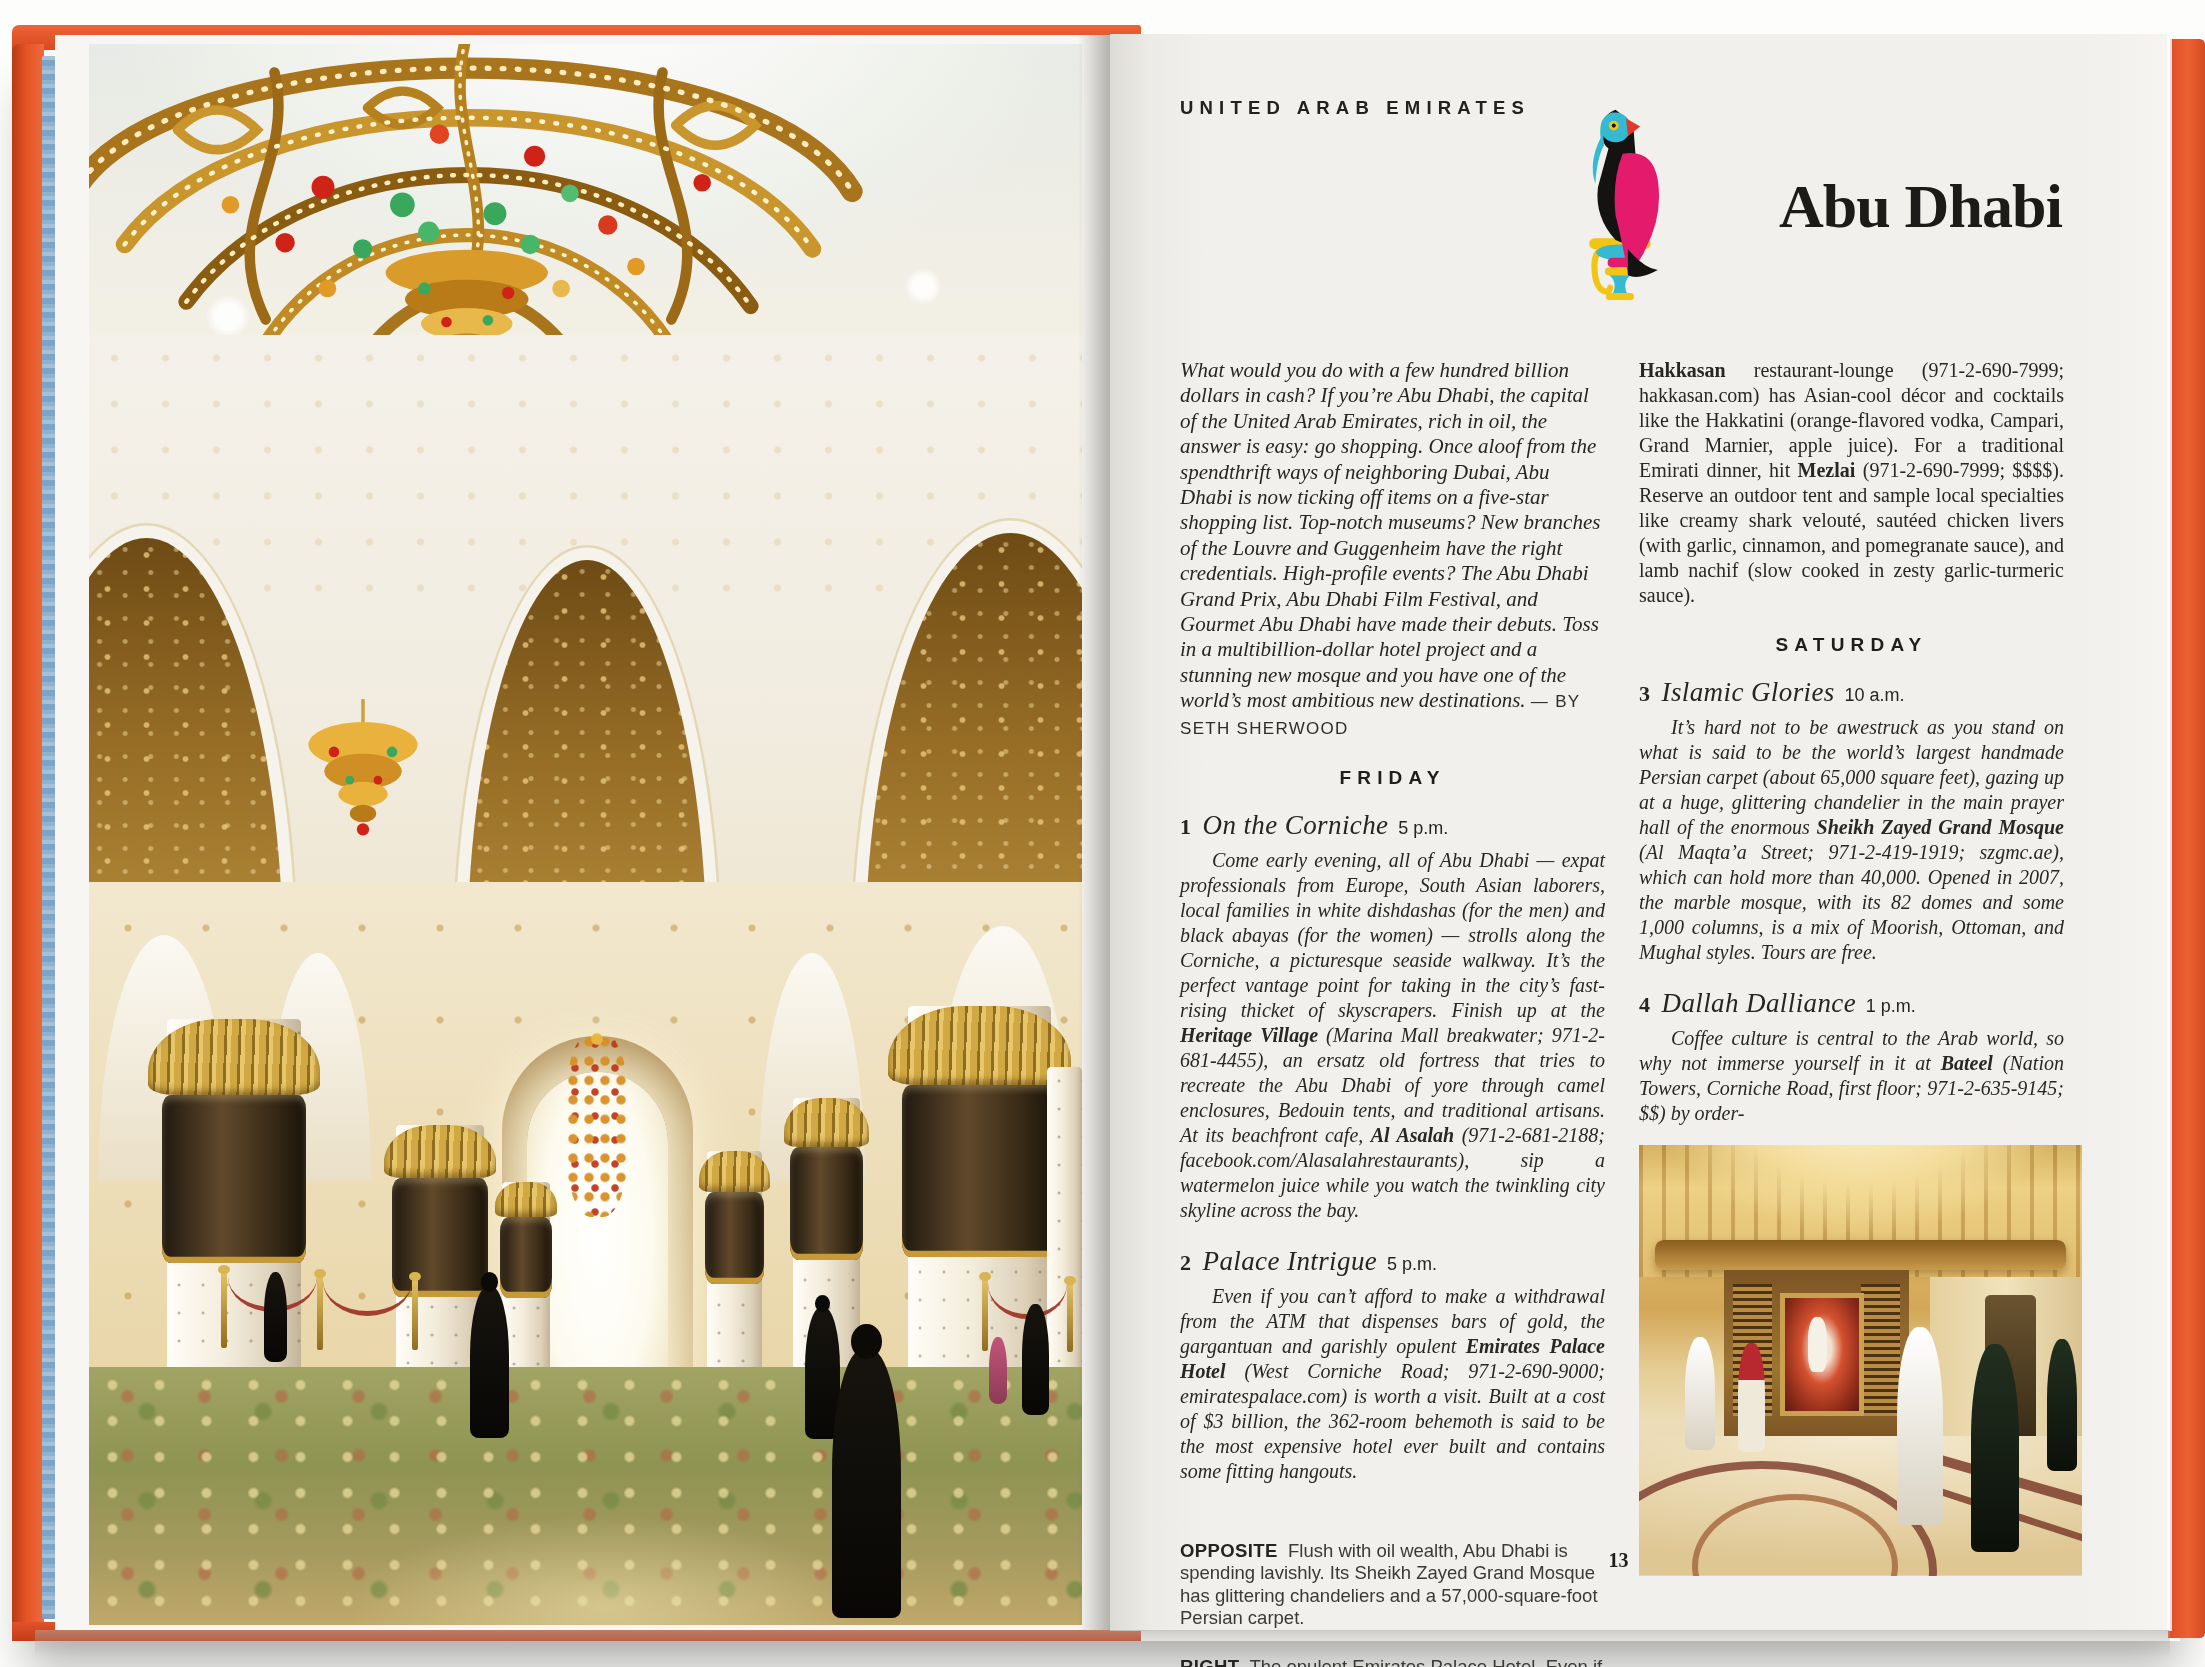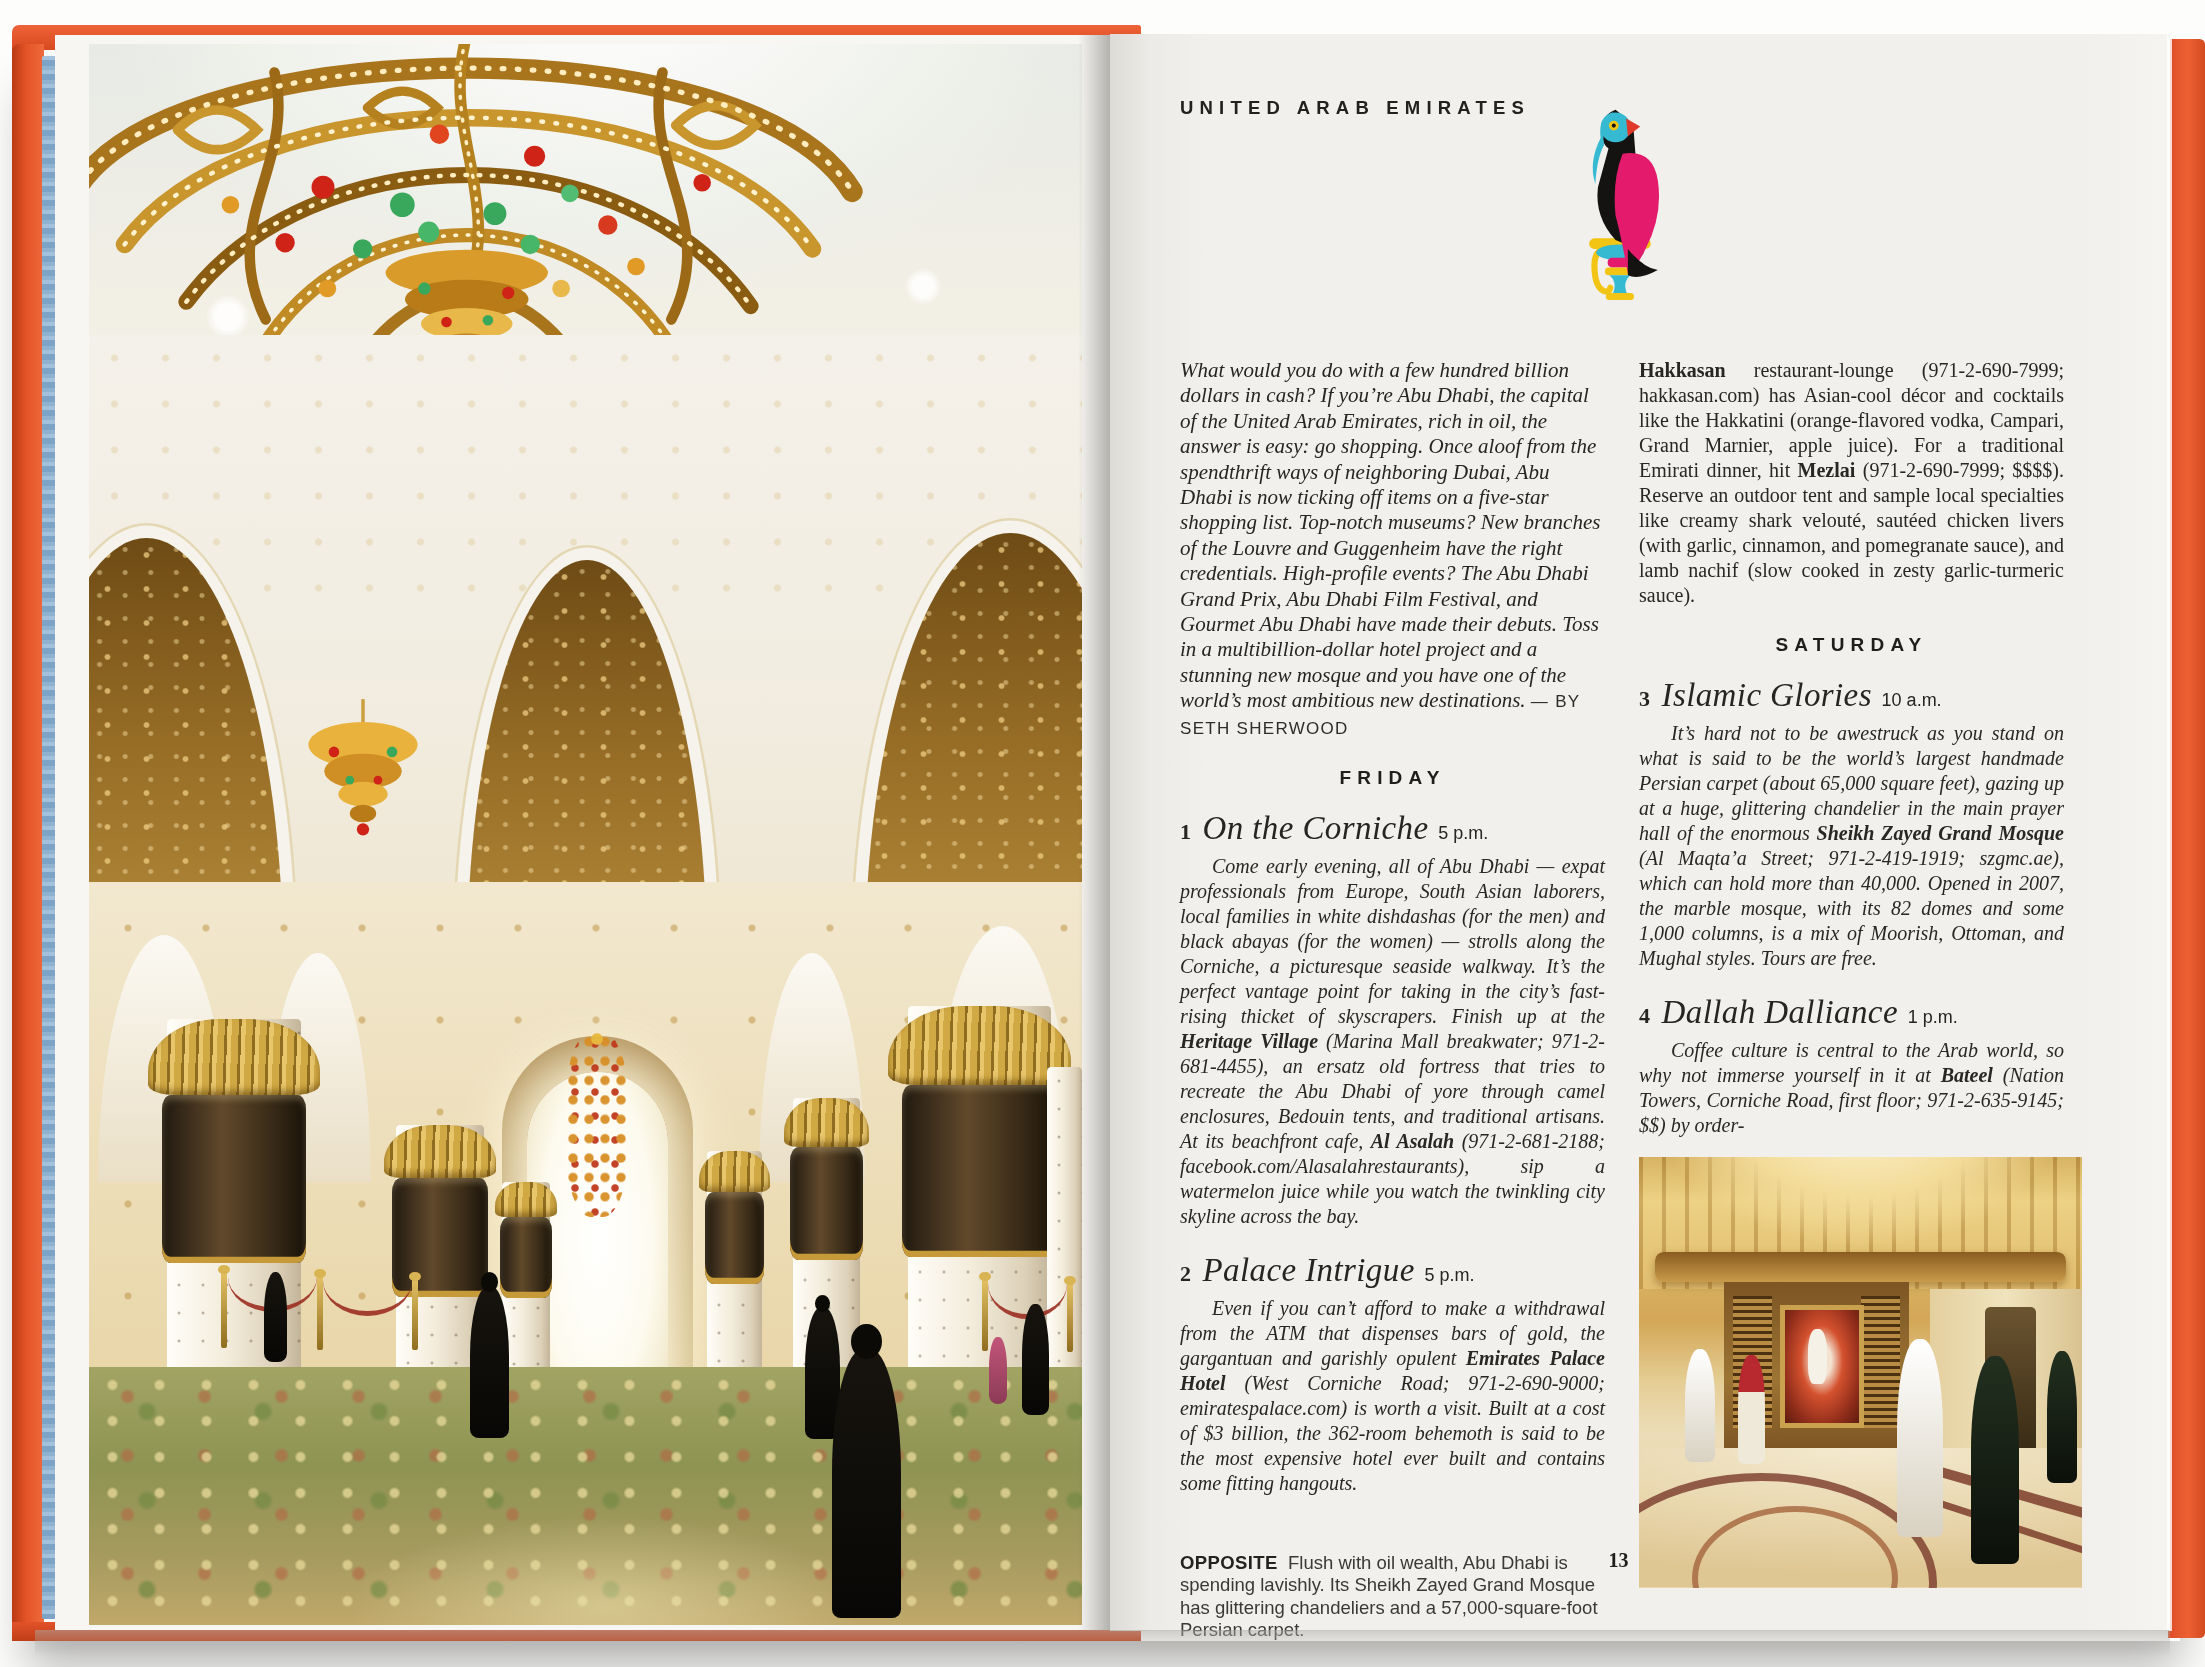--- a/index.html
+++ b/index.html
@@ -35,21 +35,21 @@
   .col{top:358px;width:425px;}
   .col1{left:1180px;} .col2{left:1639px;}
   .body{font:20px/25px "Liberation Serif",serif;text-align:justify;margin:0;color:#282724;}
   .indent{text-indent:32px;font-style:italic;}
   .intro{font-style:italic;font-size:21px;line-height:25.4px;text-align:left;margin:0;}
   .byline{font-style:normal;font-family:"Liberation Sans",sans-serif;font-size:17px;letter-spacing:1.3px;color:#2e2d2a;}
   .day{font:700 19px/1 "Liberation Sans",sans-serif;letter-spacing:6.2px;text-align:center;
        color:#1f1e1c;margin:26.5px 0 0;}
   .item-head{margin:23px 0 7px;}
   .inum{font:700 22px "Liberation Serif",serif;}
-  .ititle{font-style:italic;font-size:33px;letter-spacing:0.4px;margin-left:11.5px;}
+  .ititle{font-style:italic;font-size:27px;letter-spacing:0.4px;margin-left:11.5px;}
   .itime{font:18px "Liberation Sans",sans-serif;margin-left:9.7px;}
   .caption{font:18.5px/22.5px "Liberation Sans",sans-serif;color:#3a3936;margin:56px 0 0;text-align:left;}
   .caption.c2{margin-top:26.5px;}
   .caption b{color:#242321;letter-spacing:0.4px;}
   .pagenum{left:1599px;top:1549px;width:39px;text-align:center;font:700 20px "Liberation Serif",serif;color:#1f1e1c;}
 
   
   .mosque{left:88px;top:44px;width:993px;height:1581px;overflow:hidden;
      background:linear-gradient(#e7eae6 0%,#f2efe5 16%,#f3efe6 33%,#efe3c4 46%,#e7d2a2 58%,#e0c990 72%,#d8c690 84%,#8f9552 88%,#8a9050 100%);}
   .mz-sky{left:0;top:0;width:100%;height:379px;
@@ -304,20 +304,21 @@
     <path d="M38,2 q-16,6 -16,24 q0,14 8,20 l-12,44 q-4,34 20,60 l20,8 6,-60 -6,-80 z" fill="#141312"></path>
     <path d="M36,4 q-18,8 -15,30 q-14,28 -6,52 q2,-30 10,-44 q-4,-26 11,-38z" fill="#35bad2"></path>
     <circle cx="38" cy="22" r="17" fill="#35bad2"></circle>
     <path d="M50,12 l16,9 -14,11 z" fill="#e0392a"></path>
     <circle cx="36" cy="20" r="5.5" fill="#f2c515"></circle>
       <circle cx="36" cy="20" r="2.3" fill="#141312"></circle>
     <path d="M46,52 q34,-6 40,30 q6,40 -14,78 q-8,18 -20,28 q-8,-44 -14,-66 q-4,-40 8,-70z" fill="#e41a6d"></path>
     <path d="M52,160 q18,22 34,24 q-22,12 -34,6 z" fill="#141312"></path>
   </svg>
 
+  <div class="abs title">Abu Dhabi</div>
 
   <div class="abs col col1">
     <p class="intro"><span>What would you do with a few hundred billion dollars in cash? If you’re Abu Dhabi, the capital of the United Arab Emirates, rich in oil, the answer is easy: go shopping. Once aloof from the spendthrift ways of neighboring Dubai, Abu Dhabi is now ticking off items on a five-star shopping list. Top-notch museums? New branches of the Louvre and Guggenheim have the right credentials. High-profile events? The Abu Dhabi Grand Prix, Abu Dhabi Film Festival, and Gourmet Abu Dhabi have made their debuts. Toss in a multibillion-dollar hotel project and a stunning new mosque and you have one of the world’s most ambitious new destinations.</span>
       <span class="byline">— BY SETH SHERWOOD</span></p>
 
     <h3 class="day">FRIDAY</h3>
 
     <div class="item-head">
       <span class="inum">1</span><span class="ititle">On the Corniche</span><span class="itime">5 p.m.</span>
     </div>

